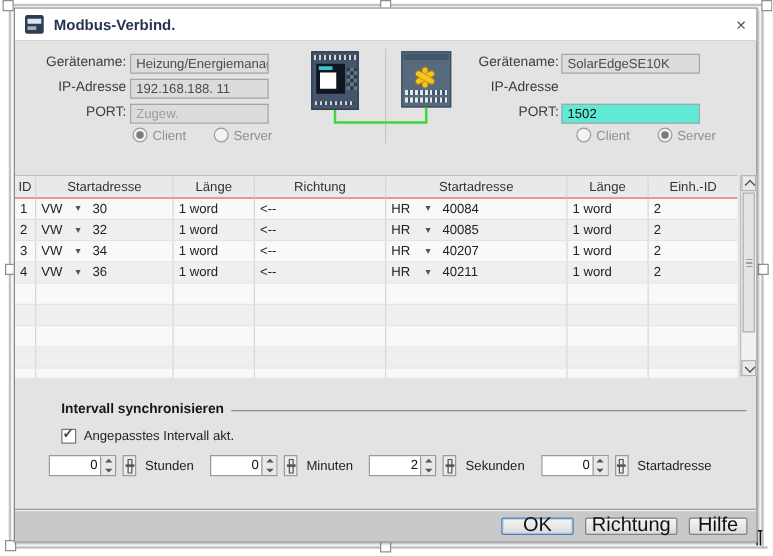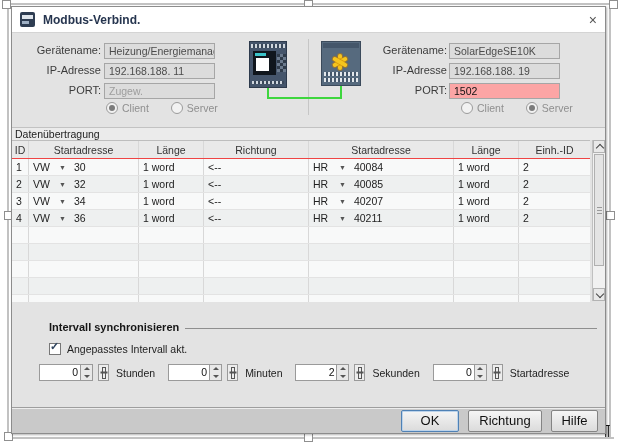--- a/index.html
+++ b/index.html
@@ -22,21 +22,21 @@
   .app-icon{width:15px;height:15px;background:#2e3d52;border-radius:2px;position:relative;flex:0 0 auto;}
   .app-icon:before{content:"";position:absolute;left:2px;top:3px;width:11px;height:4px;background:#dfe5ec;}
   .app-icon:after{content:"";position:absolute;left:2px;top:9px;width:7px;height:3px;background:#9fb0c4;}
   .win-title{margin-left:8px;font-size:12px;font-weight:bold;color:#26354f;}
   .win-close{margin-left:auto;font-size:14px;color:#555;line-height:14px;cursor:default;}
 
   
   .form-label{position:absolute;font-size:11px;color:#3c3c3c;text-align:right;line-height:16px;}
   .field{position:absolute;height:14px;border:1px solid #a6a6a6;background:#dcdcdc;color:#4c4c4c;
          font-size:10.5px;line-height:14px;padding:0 4px;white-space:nowrap;overflow:hidden;}
-  .field.editable{background:#fca5a5;color:#111;}
+  .field.editable{background:#5eead4;color:#111;}
   .field.placeholder{color:#9d9d9d;}
   .radio{display:inline-block;width:10px;height:10px;border:1px solid #9b9b9b;border-radius:50%;
          background:#f2f2f2;position:relative;vertical-align:-2px;}
   .radio.sel:after{content:"";position:absolute;left:2px;top:2px;width:6px;height:6px;border-radius:50%;background:#7c7c7c;}
   .radio-label{font-size:10.5px;color:#8f8f8f;margin-left:4px;}
   .radio-group{position:absolute;font-size:0;}
   .radio-item{display:inline-block;font-size:10.5px;margin-right:22px;}
   .divider-v{position:absolute;left:296px;top:32px;width:1px;height:76px;background:#c6c6c6;}
 
   
@@ -105,22 +105,22 @@
   .tri-up:after{content:"";position:absolute;left:2.5px;top:2px;border-left:3px solid transparent;border-right:3px solid transparent;border-bottom:3px solid #555;}
   .tri-dn:after{content:"";position:absolute;left:2.5px;top:2px;border-left:3px solid transparent;border-right:3px solid transparent;border-top:3px solid #555;}
   .slider-btn{width:11px;height:17px;border:1px solid #9a9a9a;background:#ededed;margin-left:5px;
               display:flex;align-items:center;justify-content:center;box-sizing:border-box;}
   .spin-label{font-size:10.5px;color:#222;margin-left:7px;margin-right:13px;}
 
   
   .footer{position:absolute;left:0;right:0;bottom:0;height:26px;background:#c9c9c9;
           border-top:1px solid #9e9e9e;box-shadow:inset 0 1px 0 #ededed;
           display:flex;align-items:center;justify-content:flex-end;gap:9px;padding-right:7px;box-sizing:border-box;}
-  .btn{height:22px;background:linear-gradient(#f5f5f5,#dbdbdb);border:1px solid #848484;border-radius:2px;
-       font-size:13px;color:#111;display:flex;align-items:center;justify-content:center;box-sizing:border-box;}
+  .btn{height:14px;background:linear-gradient(#f5f5f5,#dbdbdb);border:1px solid #848484;border-radius:2px;
+       font-size:16px;color:#111;display:flex;align-items:center;justify-content:center;box-sizing:border-box;}
   .btn.ok{width:58px;border-color:#4f81b5;box-shadow:inset 0 0 0 1px #bcd3ea;}
   .btn.cancel{width:74px;}
   .btn.help{width:47px;}
 </style>
 </head>
 <body>
 
 <div class="page">
 
   <div class="sel-top"></div>
@@ -175,29 +175,27 @@
       <div class="b1"></div>
         <div class="b2"></div>
     </div>
     <svg class="connector" width="95" height="22">
       <polyline points="11,6 11,16 84,16 84,4" fill="none" stroke="#3ed63e" stroke-width="2"></polyline>
     </svg>
 
     <span class="form-label" style="left:330px;top:35px;width:105px;">Gerätename:</span>
     <span class="field" style="left:437px;top:36px;width:101px;">SolarEdgeSE10K</span>
     <span class="form-label" style="left:330px;top:55px;width:105px;">IP-Adresse</span>
-    <span class="field" style="left:437px;top:56px;width:101px;">192.168.188. 19</span>
     <span class="form-label" style="left:330px;top:75px;width:105px;">PORT:</span>
     <span class="field editable" style="left:437px;top:76px;width:101px;">1502</span>
     <div class="radio-group" style="left:449px;top:95px;">
       <span class="radio-item"><span class="radio"></span><span class="radio-label">Client</span></span>
       <span class="radio-item"><span class="radio sel"></span><span class="radio-label">Server</span></span>
     </div>
 
-    <div class="group-strip">Datenübertragung</div>
 
     <div class="dtable">
       <div class="tr thead">
         <div class="td c0">ID</div>
         <div class="td c1">Startadresse</div>
         <div class="td c2">Länge</div>
         <div class="td c3">Richtung</div>
         <div class="td c4">Startadresse</div>
         <div class="td c5">Länge</div>
         <div class="td c6">Einh.-ID</div>

